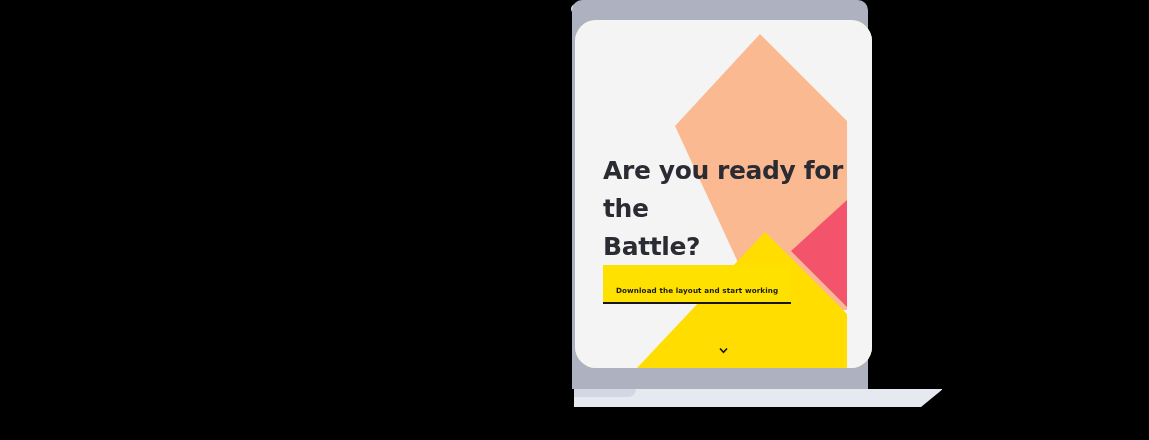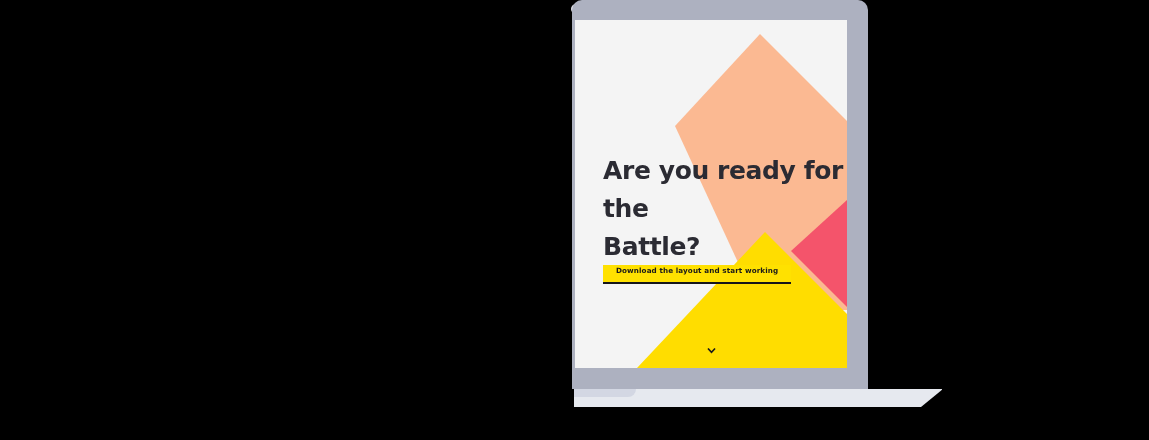--- a/index.html
+++ b/index.html
@@ -51,24 +51,25 @@
     height: 10px;
     border-radius: 50%;
     background: #e2e4ec;
   }
 
   
   .screen {
     position: absolute;
     left: 575px;
     top: 20px;
-    width: 272px;
+    width: 297px;
     height: 348px;
     background: #bef264;
     overflow: hidden;
+    border-radius: 21px;
   }
 
   
   .base-bar {
     position: absolute;
     left: 572px;
     top: 373px;
     width: 296px;
     height: 16px;
     background: #adb1c0;
@@ -159,21 +160,21 @@
 
   .cta-button {
     display: block;
     border: 0;
     background: #ffe100;
     color: #1a1a1a;
     font-family: "DejaVu Sans", sans-serif;
     font-size: 7.2px;
     font-weight: bold;
     letter-spacing: 0.1px;
-    padding: 1px 13px 7px 13px;
+    padding: 21px 13px 7px 13px;
     border-bottom: 2px solid #15151a;
     cursor: pointer;
     white-space: nowrap;
   }
 
   .scroll-hint {
     position: absolute;
     left: 0;
     right: 0;
     top: 321px;

